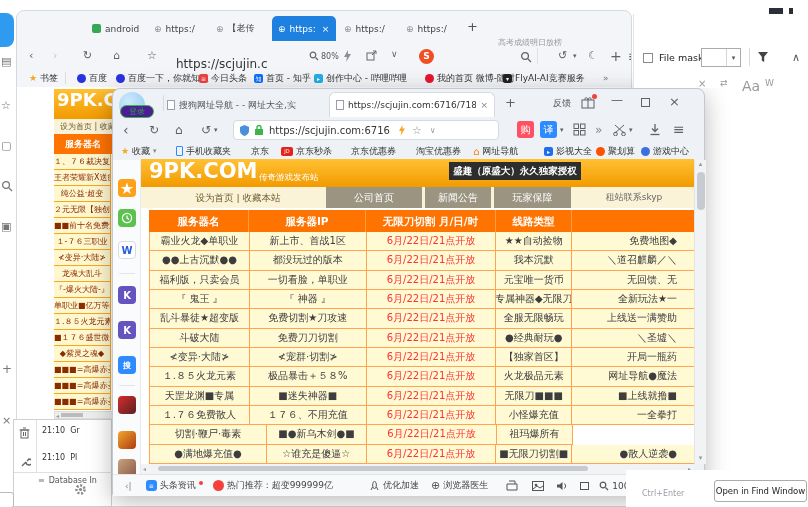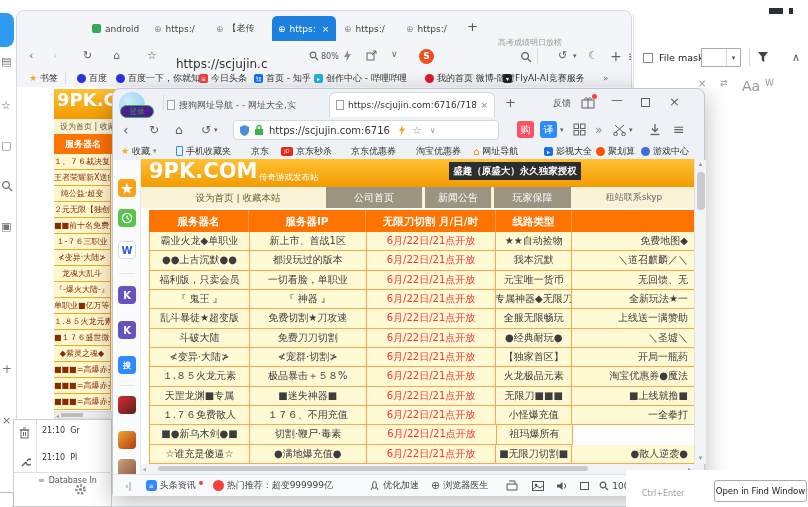--- a/index.html
+++ b/index.html
@@ -28,21 +28,21 @@
 .sbic{position:absolute;left:5px;width:18px;height:18px;border-radius:4px;display:flex;align-items:center;justify-content:center;color:#fff;font-weight:bold}
 
 #sitehead{position:absolute;left:28px;top:70px;width:553px;height:28px;background:linear-gradient(#FFC133,#F29A00)}
 .navtab{position:absolute;top:98px;height:21px;background:#9A9480;color:#fff;font-size:10px;text-align:center;line-height:21px;overflow:hidden}
 .thead{display:flex;position:absolute;left:36px;top:121px;width:545px;height:22px;background:#FF7300}
 .th{color:#fff;font-weight:bold;font-size:10.5px;text-align:center;line-height:22px;border-right:1px solid #FF9A45;overflow:hidden;white-space:nowrap}
 #trows{position:absolute;left:36px;top:143px;width:545px;height:232px;display:flex;flex-direction:column;border-left:1px solid #FFA54F}
 .trow{flex:1;display:flex}
 .tc{background:#FFF9D4;border-right:1px solid #FFA54F;border-bottom:1px solid #FFA54F;font-size:10px;color:#3d3d3d;display:flex;align-items:center;justify-content:center;overflow:hidden;white-space:nowrap}
 .c1{width:100px}.c2{width:117px}.c3{width:130px;color:#FF3232}.c4{width:76px}
-.c5{width:122px;justify-content:flex-end;border-right:none;padding-right:6px}
+.c5{width:122px;justify-content:flex-end;border-right:none;padding-right:17px}
 .sb{width:8px;height:38px;background:#C7CBD1;border-radius:4px}
 
 #statusbar{position:absolute;left:0;top:385px;width:513px;height:22px;background:#F8F9FA;border-top:1px solid #E4E6E9;display:flex;align-items:center;font-size:9px;color:#444}
 .sbit{display:flex;align-items:center;gap:3px;white-space:nowrap}
 
 .btn{border:1px solid #ABABAB;background:#fff;border-radius:3px}
 svg{display:block}
 </style>
 </head>
 <body>
@@ -439,45 +439,45 @@
         <span class="tc c2">≮宠群·切割≯</span>
         <span class="tc c3">6月/22日/21点开放</span>
         <span class="tc c4">【独家首区】</span>
         <span class="tc c5">开局一瓶药</span>
       </div>
         <div class="trow">
         <span class="tc c1">１.８５火龙元素</span>
         <span class="tc c2">极品暴击＋５８%</span>
         <span class="tc c3">6月/22日/21点开放</span>
         <span class="tc c4">火龙极品元素</span>
-        <span class="tc c5">淘宝优惠券●魔法</span>
+        <span class="tc c5">网址导航●魔法</span>
       </div>
         <div class="trow">
         <span class="tc c1">天罡龙渊■专属</span>
         <span class="tc c2">■迷失神器■</span>
         <span class="tc c3">6月/22日/21点开放</span>
         <span class="tc c4">无限刀■■■</span>
         <span class="tc c5">■上线就撸■</span>
       </div>
         <div class="trow">
         <span class="tc c1">１.７６免费散人</span>
         <span class="tc c2">１７６、不用充值</span>
         <span class="tc c3">6月/22日/21点开放</span>
         <span class="tc c4">小怪爆充值</span>
         <span class="tc c5">一全拳打</span>
       </div>
         <div class="trow">
+        <span class="tc c2">切割·鞭尸·毒素</span>
         <span class="tc c1">■●新乌木剑●■</span>
-        <span class="tc c2">切割·鞭尸·毒素</span>
         <span class="tc c3">6月/22日/21点开放</span>
         <span class="tc c4">祖玛爆所有</span>
       </div>
         <div class="trow">
+        <span class="tc c2">●满地爆充值●</span>
         <span class="tc c1">☆谁充是傻逼☆</span>
-        <span class="tc c2">●满地爆充值●</span>
         <span class="tc c3">6月/22日/21点开放</span>
         <span class="tc c4">■无限刀切割■</span>
         <span class="tc c5">●散人逆袭●</span>
       </div>
     </div>
 
     <div class="a" style="left:581px;top:71px;width:12px;height:304px;background:#F2F3F5;border-left:1px solid #E4E4E4">
       <div style="font-size:7px;color:#999;text-align:center">▴</div>
       <div class="sb" style="margin:4px auto"></div>
       <div class="a" style="left:0;right:0;bottom:2px;font-size:7px;color:#999;text-align:center">▾</div>

